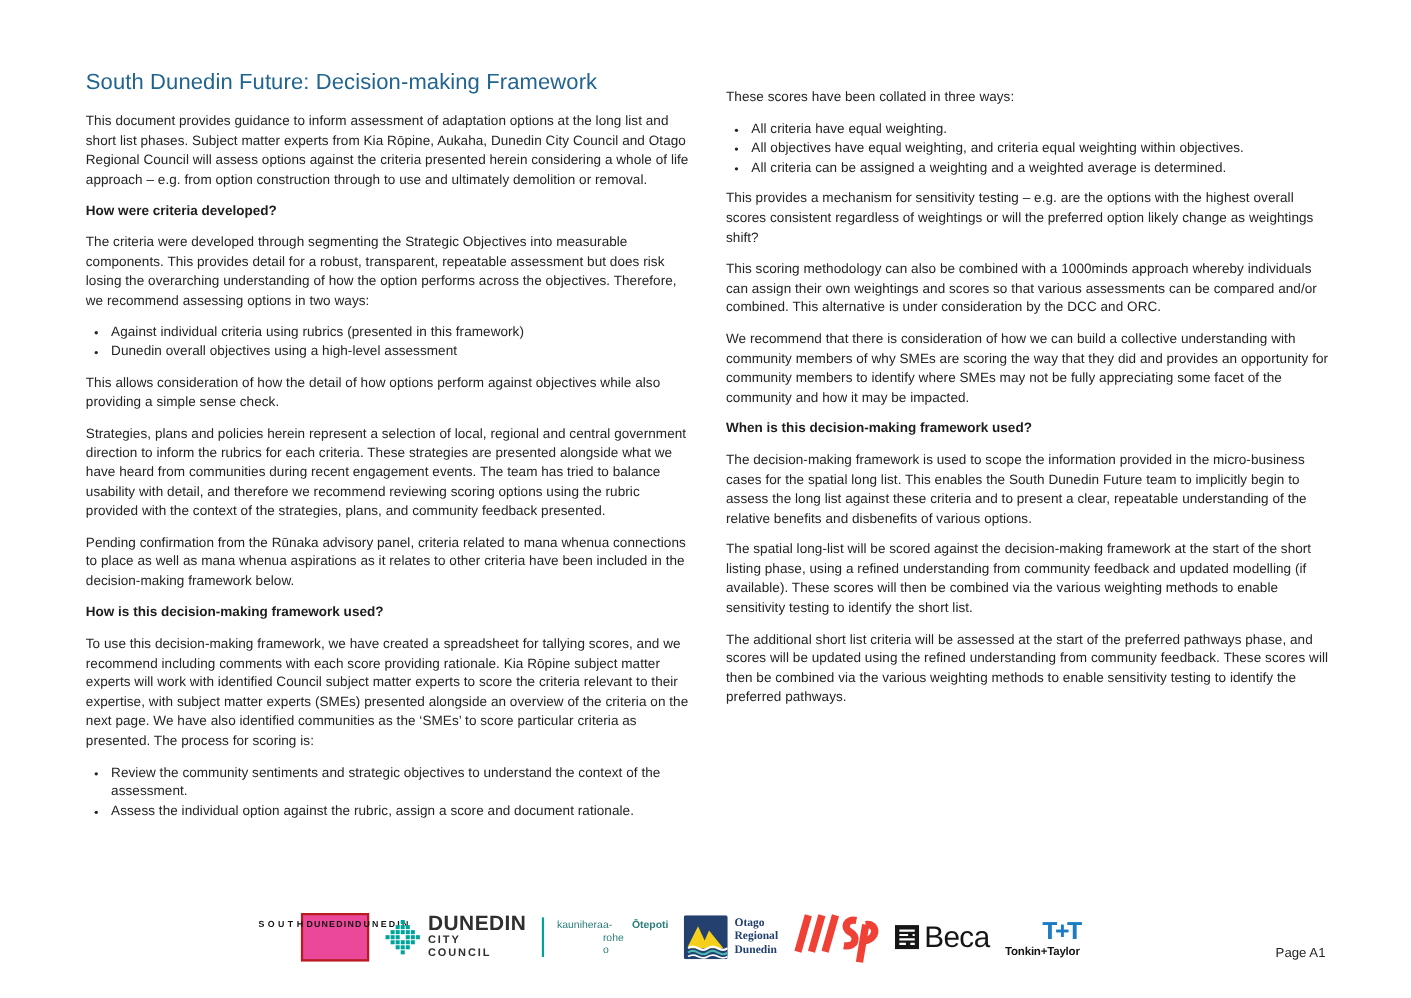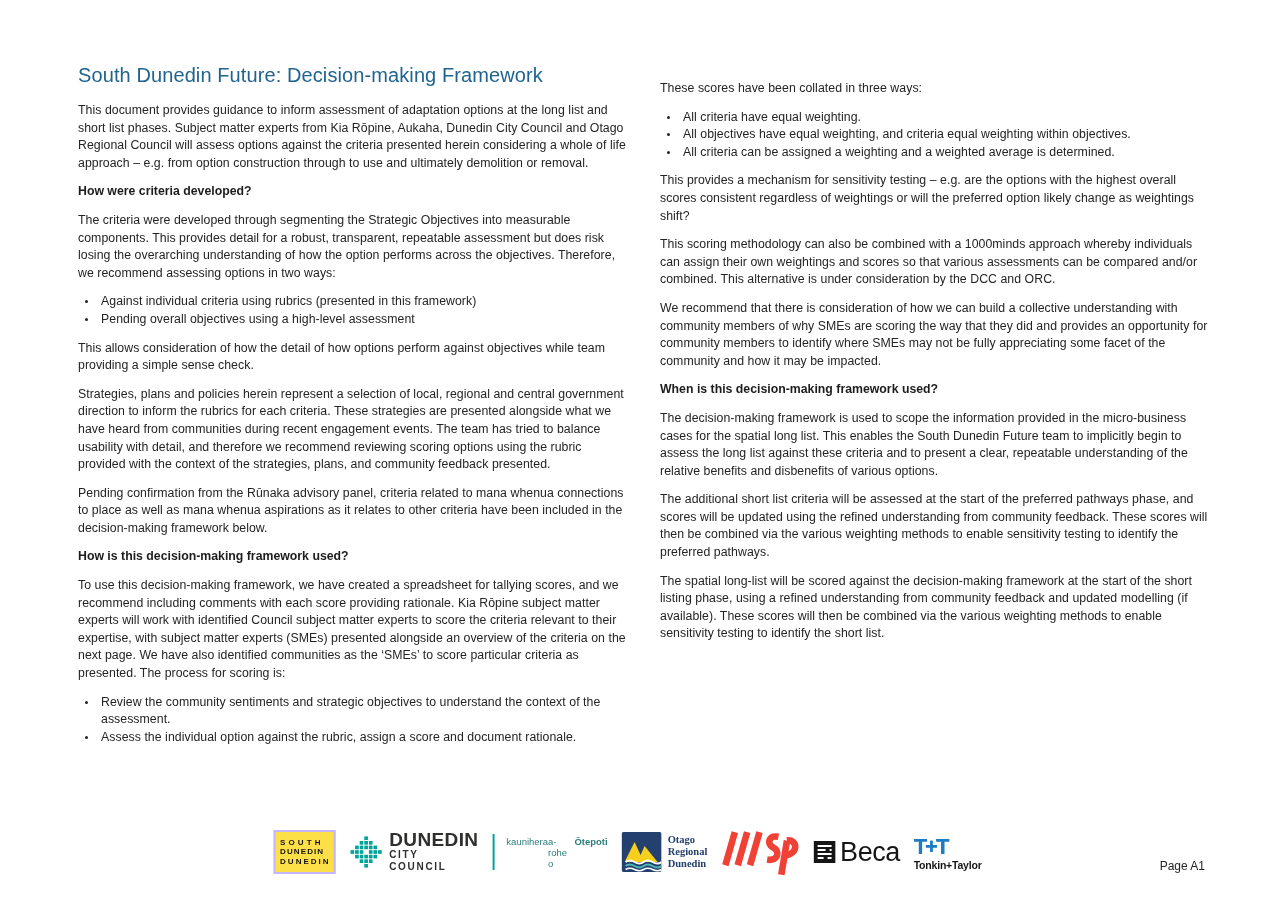--- a/index.html
+++ b/index.html
@@ -13,22 +13,22 @@
   .col p{font-size:12.3px;line-height:17.6px;margin:0 0 11px 0;color:#242424;letter-spacing:0.05px;}
   .col h2{font-size:12.3px;line-height:17.6px;font-weight:700;margin:1px 0 11px 0;color:#1d1d1d;}
   .col ul{margin:0 0 11px 0;padding:0 0 0 20px;}
   .col li{font-size:12.3px;line-height:17.6px;color:#242424;letter-spacing:0.05px;padding-left:3px;}
   .col li::marker{font-size:10px;}
   
   .footer-logos{position:absolute;bottom:30px;left:50%;transform:translateX(-52%);
                 display:flex;align-items:center;gap:14px;height:50px;}
   .page-number{position:absolute;right:78px;bottom:34px;font-size:12px;color:#242424;margin-top:20px;}
   
-  .logo-sdf{border:2px solid #c4b5fd;padding:4px 5px;display:flex;flex-direction:column;justify-content:center;
-            width:48px;height:32px;background:#fde047;}
+  .logo-sdf{border:2px solid #b91c1c;padding:4px 5px;display:flex;flex-direction:row;justify-content:center;
+            width:48px;height:32px;background:#ec4899;}
   .logo-sdf span{font-size:8px;font-weight:700;color:#141414;line-height:9.5px;white-space:nowrap;}
   .sdf-l1{letter-spacing:3.1px;}
   .sdf-l2{letter-spacing:1.1px;}
   .sdf-l3{letter-spacing:2.0px;}
   
   .logo-dcc{display:flex;align-items:center;gap:7px;}
   .dcc-word{display:flex;flex-direction:column;}
   .dcc-title{font-size:19px;font-weight:700;color:#2F2F2E;letter-spacing:0.4px;line-height:18px;}
   .dcc-sub{font-size:10px;font-weight:700;color:#2F2F2E;letter-spacing:1.7px;line-height:12px;}
   .dcc-divider{width:2px;height:36px;background:#00A39A;margin:0 5px 0 7px;}
@@ -36,40 +36,40 @@
   .dcc-maori span{font-size:9.5px;line-height:11px;color:#2A7D79;}
   .dcc-maori .maori-bold{font-weight:700;}
   
   .logo-orc{display:flex;align-items:center;gap:6px;}
   .orc-text{display:flex;flex-direction:column;font-family:"Liberation Serif",serif;}
   .orc-text span{font-size:10.5px;font-weight:700;color:#23406E;line-height:12px;}
   
   .logo-beca{display:flex;align-items:center;gap:5px;}
   .beca-word{font-size:27px;font-weight:400;color:#151515;letter-spacing:-0.5px;line-height:27px;}
   
-  .logo-tt{display:flex;flex-direction:column;align-items:flex-start;margin-top:4px;}
+  .logo-tt{display:flex;flex-direction:column;align-items:flex-end;margin-top:4px;}
   .tt-glyph{font-size:22px;font-weight:700;color:#1D7DC4;letter-spacing:-2px;line-height:20px;
             text-shadow:0 0 0 #1D7DC4;}
   .tt-label{font-size:10.5px;font-weight:700;color:#151515;margin-top:2px;letter-spacing:-0.2px;}
 </style>
 </head>
 <body>
 
 <div class="page">
 
   <div class="col col-left">
     <h1 class="doc-title">South Dunedin Future:  Decision-making Framework</h1>
     <p>This document provides guidance to inform assessment of adaptation options at the long list and short list phases.  Subject matter experts from Kia Rōpine, Aukaha, Dunedin City Council and Otago Regional Council will assess options against the criteria presented herein considering a whole of life approach – e.g. from option construction through to use and ultimately demolition or removal.</p>
     <h2>How were criteria developed?</h2>
     <p>The criteria were developed through segmenting the Strategic Objectives into measurable components.  This provides detail for a robust, transparent, repeatable assessment but does risk losing the overarching understanding of how the option performs across the objectives. Therefore, we recommend assessing options in two ways:</p>
     <ul>
       <li>Against individual criteria using rubrics (presented in this framework)</li>
-      <li>Pending overall objectives using a high-level assessment</li>
+      <li>Dunedin overall objectives using a high-level assessment</li>
     </ul>
-    <p>This allows consideration of how the detail of how options perform against objectives while team providing a simple sense check.</p>
+    <p>This allows consideration of how the detail of how options perform against objectives while also providing a simple sense check.</p>
     <p>Strategies, plans and policies herein represent a selection of local, regional and central government direction to inform the rubrics for each criteria.   These strategies are presented alongside what we have heard from communities during recent engagement events.  The team has tried to balance usability with detail, and therefore we recommend reviewing scoring options using the rubric provided with the context of the strategies, plans, and community feedback presented.</p>
     <p>Pending confirmation from the Rūnaka advisory panel, criteria related to mana whenua connections to place as well as mana whenua aspirations as it relates to other criteria have been included in the decision-making framework below.</p>
     <h2>How is this decision-making framework used?</h2>
     <p>To use this decision-making framework, we have created a spreadsheet for tallying scores, and we recommend including comments with each score providing rationale.  Kia Rōpine subject matter experts will work with identified Council subject matter experts to score the criteria relevant to their expertise, with subject matter experts (SMEs) presented alongside an overview of the criteria on the next page.  We have also identified communities as the ‘SMEs’ to score particular criteria as presented.  The process for scoring is:</p>
     <ul>
       <li>Review the community sentiments and strategic objectives to understand the context of the assessment.</li>
       <li>Assess the individual option against the rubric, assign a score and document rationale.</li>
     </ul>
   </div>
 
@@ -78,22 +78,22 @@
     <ul>
       <li>All criteria have equal weighting.</li>
       <li>All objectives have equal weighting, and criteria equal weighting within objectives.</li>
       <li>All criteria can be assigned a weighting and a weighted average is determined.</li>
     </ul>
     <p>This provides a mechanism for sensitivity testing – e.g. are the options with the highest overall scores consistent regardless of weightings or will the preferred option likely change as weightings shift?</p>
     <p>This scoring methodology can also be combined with a 1000minds approach whereby individuals can assign their own weightings and scores so that various assessments can be compared and/or combined.  This alternative is under consideration by the DCC and ORC.</p>
     <p>We recommend that there is consideration of how we can build a collective understanding with community members of why SMEs are scoring the way that they did and provides an opportunity for community members to identify where SMEs may not be fully appreciating some facet of the community and how it may be impacted.</p>
     <h2>When is this decision-making framework used?</h2>
     <p>The decision-making framework is used to scope the information provided in the micro-business cases for the spatial long list.  This enables the South Dunedin Future team to implicitly begin to assess the long list against these criteria and to present a clear, repeatable understanding of the relative benefits and disbenefits of various options.</p>
+    <p>The spatial long-list will be scored against the decision-making framework at the start of the short listing phase, using a refined understanding from community feedback and updated modelling (if available).  These scores will then be combined via the various weighting methods to enable sensitivity testing to identify the short list.</p>
     <p>The additional short list criteria will be assessed at the start of the preferred pathways phase, and scores will be updated using the refined understanding from community feedback.  These scores will then be combined via the various weighting methods to enable sensitivity testing to identify the preferred pathways.</p>
-    <p>The spatial long-list will be scored against the decision-making framework at the start of the short listing phase, using a refined understanding from community feedback and updated modelling (if available).  These scores will then be combined via the various weighting methods to enable sensitivity testing to identify the short list.</p>
   </div>
 
   <div class="footer-logos">
 
     <div class="logo-sdf">
       <span class="sdf-l1">SOUTH</span>
       <span class="sdf-l2">DUNEDIN</span>
       <span class="sdf-l3">DUNEDIN</span>
     </div>
 

